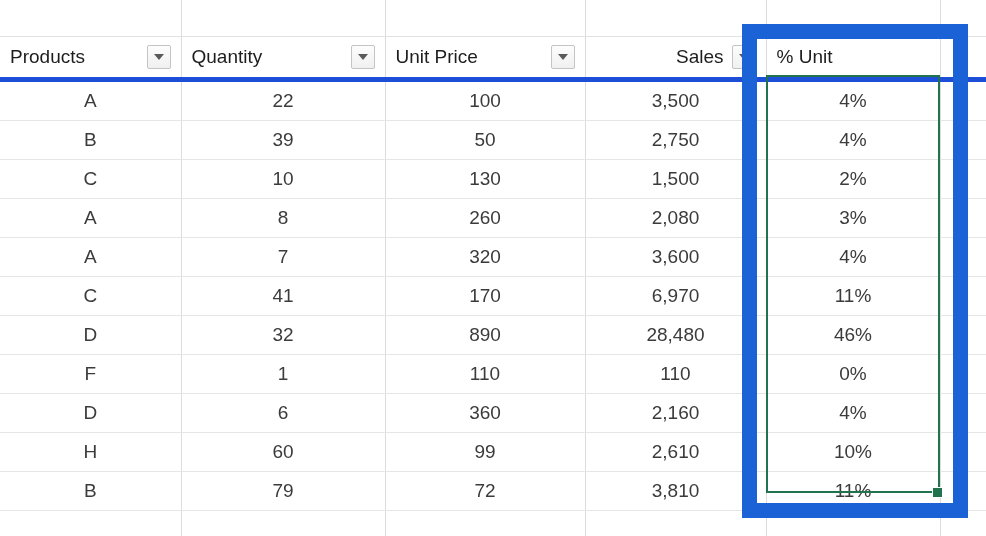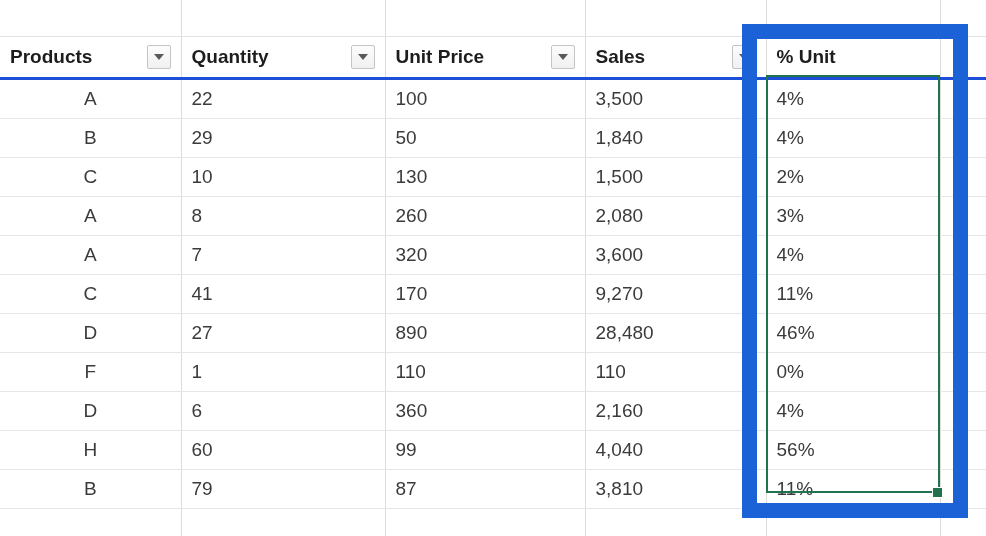--- a/index.html
+++ b/index.html
@@ -44,48 +44,48 @@
     white-space: nowrap;
   }
 
   tr.spacer-row td {
     height: 36px;
     border-bottom: 1px solid #e2e2e2;
   }
 
   tr.header-row td {
     height: 40px;
-    font-weight: bold;
+    font-weight: normal;
     color: #1d1d1d;
     font-size: 19px;
-    border-bottom: 3px solid #1d4ed8;
+    border-bottom: 5px solid #1d4ed8;
     position: relative;
   }
 
   
   col.c-products  { width: 181px; }
   col.c-quantity  { width: 204px; }
   col.c-unitprice { width: 200px; }
   col.c-sales     { width: 181px; }
   col.c-pctsales  { width: 174px; }
   col.c-tail      { width: 46px;  }
 
   .align-left   { text-align: left; }
-  .align-right  { text-align: left; }
+  .align-right  { text-align: center; }
   .align-center { text-align: center; }
 
   
   .hdr-inner {
     display: flex;
     align-items: center;
     height: 100%;
     width: 100%;
   }
   .hdr-inner.left  { justify-content: flex-start; }
-  .hdr-inner.right { justify-content: space-between; }
+  .hdr-inner.right { justify-content: flex-end; }
 
   .hdr-label { flex: 0 0 auto; }
   .hdr-spring { flex: 1 1 auto; }
 
   .filter-btn {
     flex: 0 0 auto;
     width: 24px;
     height: 24px;
     border: 1px solid #c4c4c4;
     background: linear-gradient(#fdfdfd, #f0f0f0);
@@ -220,23 +220,23 @@
       <tr>
         <td class="align-center">A</td>
         <td class="align-right">22</td>
         <td class="align-right">100</td>
         <td class="align-right">3,500</td>
         <td class="align-right sel-active">4%</td>
         <td></td>
       </tr>
       <tr>
         <td class="align-center">B</td>
-        <td class="align-right">29</td>
+        <td class="align-right">39</td>
         <td class="align-right">50</td>
-        <td class="align-right">1,840</td>
+        <td class="align-right">2,750</td>
         <td class="align-right sel-shaded">4%</td>
         <td></td>
       </tr>
       <tr>
         <td class="align-center">C</td>
         <td class="align-right">10</td>
         <td class="align-right">130</td>
         <td class="align-right">1,500</td>
         <td class="align-right sel-shaded">2%</td>
         <td></td>
@@ -254,27 +254,27 @@
         <td class="align-right">7</td>
         <td class="align-right">320</td>
         <td class="align-right">3,600</td>
         <td class="align-right sel-shaded">4%</td>
         <td></td>
       </tr>
       <tr>
         <td class="align-center">C</td>
         <td class="align-right">41</td>
         <td class="align-right">170</td>
-        <td class="align-right">9,270</td>
+        <td class="align-right">6,970</td>
         <td class="align-right sel-shaded">11%</td>
         <td></td>
       </tr>
       <tr>
         <td class="align-center">D</td>
-        <td class="align-right">27</td>
+        <td class="align-right">32</td>
         <td class="align-right">890</td>
         <td class="align-right">28,480</td>
         <td class="align-right sel-shaded">46%</td>
         <td></td>
       </tr>
       <tr>
         <td class="align-center">F</td>
         <td class="align-right">1</td>
         <td class="align-right">110</td>
         <td class="align-right">110</td>
@@ -286,28 +286,28 @@
         <td class="align-right">6</td>
         <td class="align-right">360</td>
         <td class="align-right">2,160</td>
         <td class="align-right sel-shaded">4%</td>
         <td></td>
       </tr>
       <tr>
         <td class="align-center">H</td>
         <td class="align-right">60</td>
         <td class="align-right">99</td>
-        <td class="align-right">4,040</td>
-        <td class="align-right sel-shaded">56%</td>
+        <td class="align-right">2,610</td>
+        <td class="align-right sel-shaded">10%</td>
         <td></td>
       </tr>
       <tr>
         <td class="align-center">B</td>
         <td class="align-right">79</td>
-        <td class="align-right">87</td>
+        <td class="align-right">72</td>
         <td class="align-right">3,810</td>
         <td class="align-right sel-shaded">11%</td>
         <td></td>
       </tr>
 
       <tr class="spacer-row">
         <td></td>
         <td></td>
         <td></td>
         <td></td>

